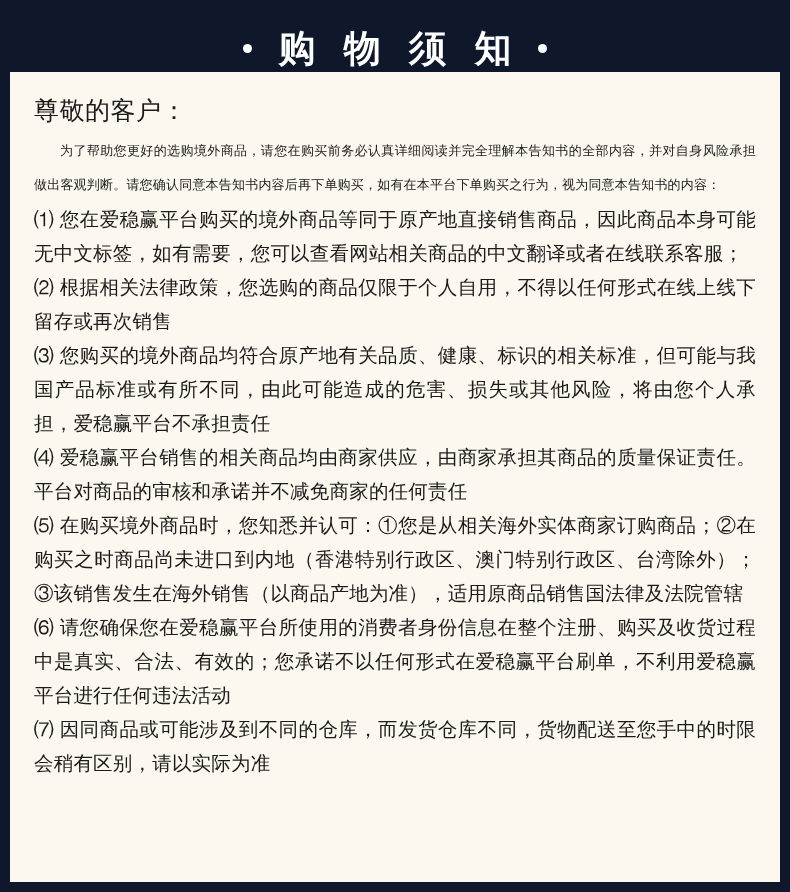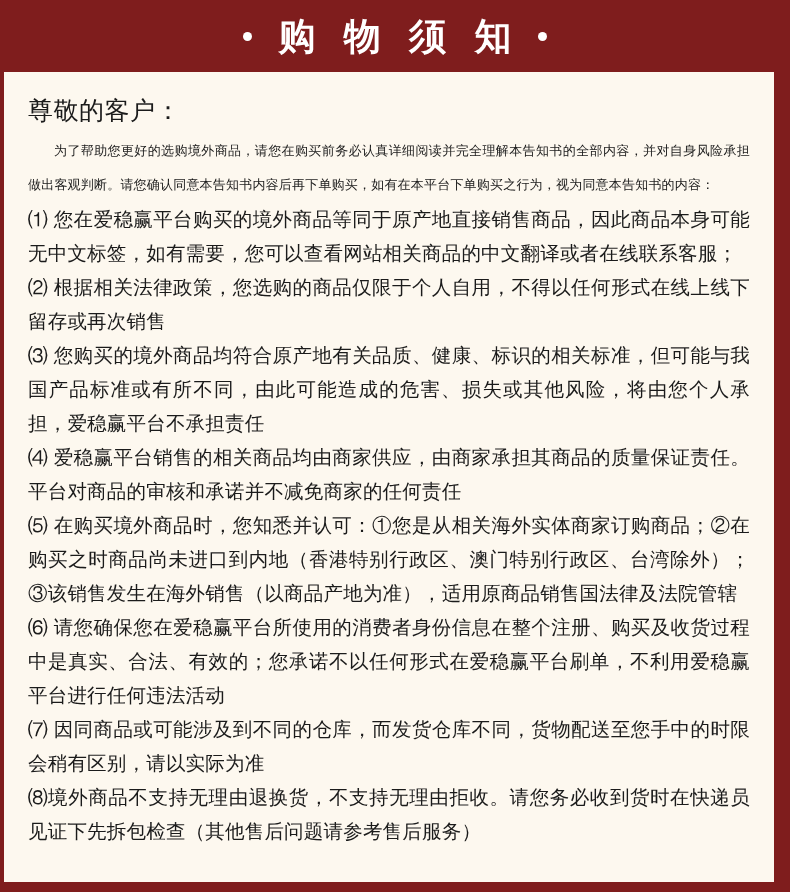--- a/index.html
+++ b/index.html
@@ -10,23 +10,23 @@
     width: 790px;
     height: 892px;
     background: #d8201d;
     font-family: "Liberation Sans", sans-serif;
     overflow: hidden;
   }
   .page {
     position: relative;
     width: 790px;
     height: 892px;
-    background: #7f1d1d;
+    background: #0f172a;
     box-sizing: border-box;
-    padding: 0;
+    padding: 12px;
   }
   .title-bar {
     height: 72px;
     display: flex;
     align-items: center;
     justify-content: center;
     gap: 18px;
   }
   .title-text {
     color: #ffffff;
@@ -39,21 +39,21 @@
   }
   .dot {
     width: 9px;
     height: 9px;
     border-radius: 50%;
     background: #ffffff;
     flex: none;
   }
   .body-card {
     position: absolute;
-    left: 4px;
+    left: 10px;
     top: 72px;
     width: 770px;
     height: 810px;
     background: #fdf8ef;
     box-sizing: border-box;
     padding: 22px 24px 0 24px;
     overflow: hidden;
   }
   .salutation {
     font-size: 25px;
@@ -99,16 +99,15 @@
   <div class="body-card">
     <div class="salutation">尊敬的客户：</div>
     <p class="para indent">为了帮助您更好的选购境外商品，请您在购买前务必认真详细阅读并完全理解本告知书的全部内容，并对自身风险承担做出客观判断。请您确认同意本告知书内容后再下单购买，如有在本平台下单购买之行为，视为同意本告知书的内容：</p>
     <p class="clause">⑴ 您在爱稳赢平台购买的境外商品等同于原产地直接销售商品，因此商品本身可能无中文标签，如有需要，您可以查看网站相关商品的中文翻译或者在线联系客服；</p>
     <p class="clause">⑵ 根据相关法律政策，您选购的商品仅限于个人自用，不得以任何形式在线上线下留存或再次销售</p>
     <p class="clause">⑶ 您购买的境外商品均符合原产地有关品质、健康、标识的相关标准，但可能与我国产品标准或有所不同，由此可能造成的危害、损失或其他风险，将由您个人承担，爱稳赢平台不承担责任</p>
     <p class="clause">⑷ 爱稳赢平台销售的相关商品均由商家供应，由商家承担其商品的质量保证责任。平台对商品的审核和承诺并不减免商家的任何责任</p>
     <p class="clause">⑸ 在购买境外商品时，您知悉并认可：①您是从相关海外实体商家订购商品；②在购买之时商品尚未进口到内地（香港特别行政区、澳门特别行政区、台湾除外）；③该销售发生在海外销售（以商品产地为准），适用原商品销售国法律及法院管辖</p>
     <p class="clause">⑹ 请您确保您在爱稳赢平台所使用的消费者身份信息在整个注册、购买及收货过程中是真实、合法、有效的；您承诺不以任何形式在爱稳赢平台刷单，不利用爱稳赢平台进行任何违法活动</p>
     <p class="clause">⑺ 因同商品或可能涉及到不同的仓库，而发货仓库不同，货物配送至您手中的时限会稍有区别，请以实际为准</p>
-    <p class="clause">⑻境外商品不支持无理由退换货，不支持无理由拒收。请您务必收到货时在快递员见证下先拆包检查（其他售后问题请参考售后服务）</p>
   </div>
 
 </div>
 
 </body></html>

